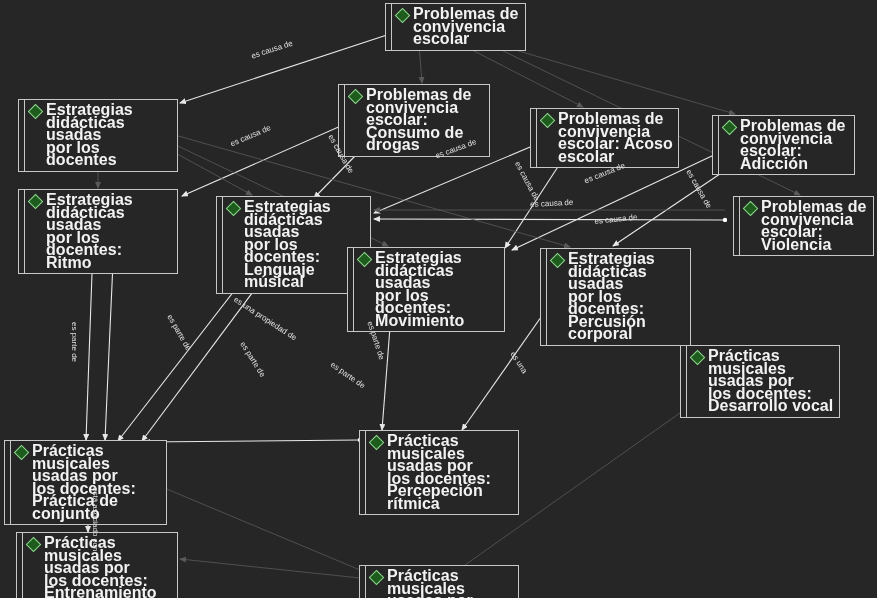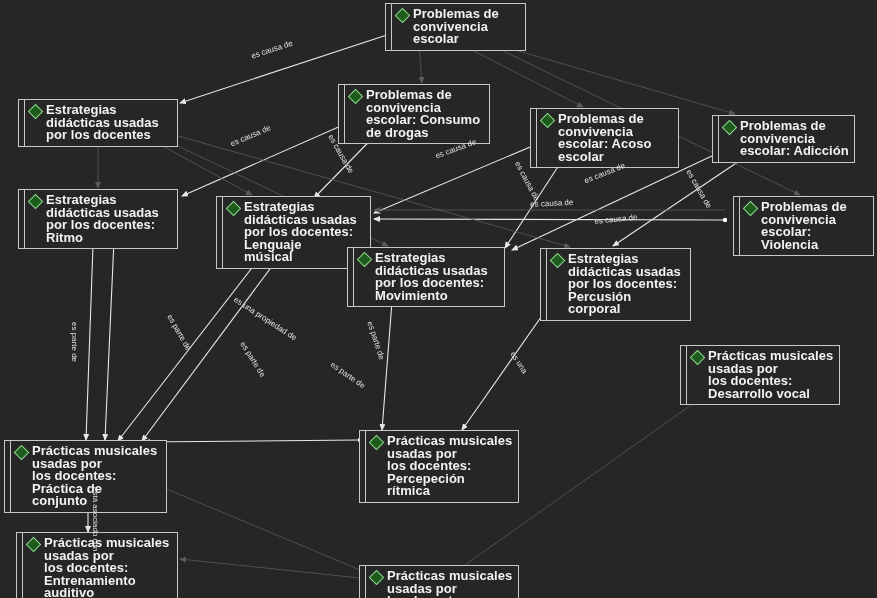--- a/index.html
+++ b/index.html
@@ -52,21 +52,21 @@
     height: 11px;
     margin-top: 2px;
     margin-right: 5px;
     background: #1d5c1d;
     border: 1px solid #8fd48f;
     transform: rotate(45deg);
     box-sizing: border-box;
   }
   .node .label {
     color: #f2f2f2;
-    font-size: 13px;
+    font-size: 16px;
     line-height: 12.5px;
     font-weight: bold;
     letter-spacing: 0.05px;
     white-space: pre-line;
   }
   .edge-label {
     position: absolute;
     color: #e0e0e0;
     font-size: 8px;
     line-height: 9px;

